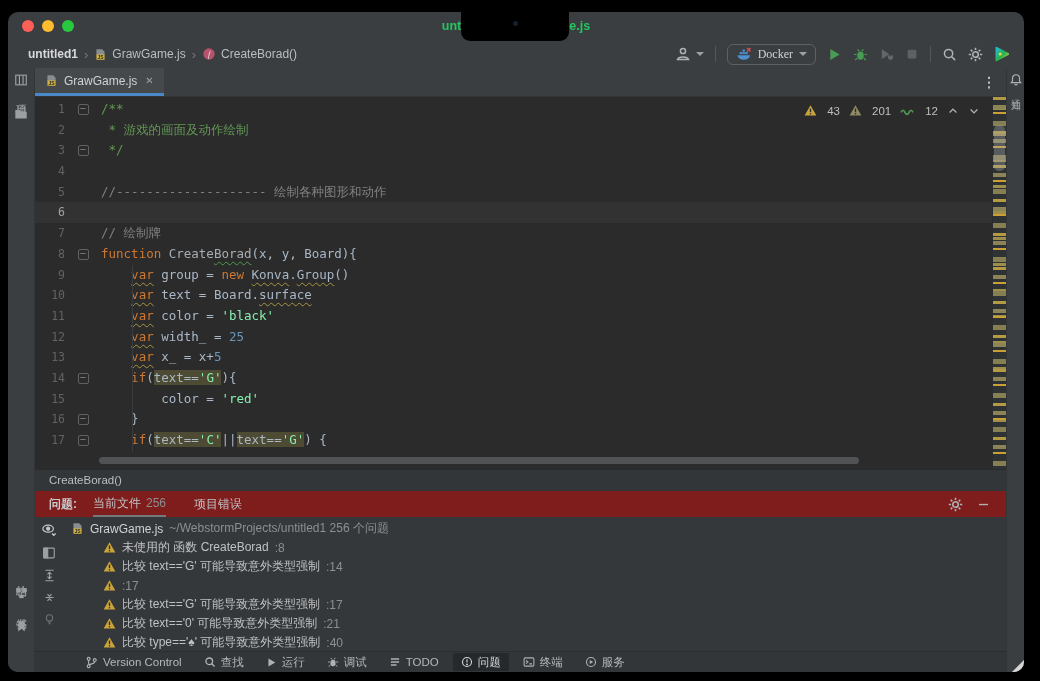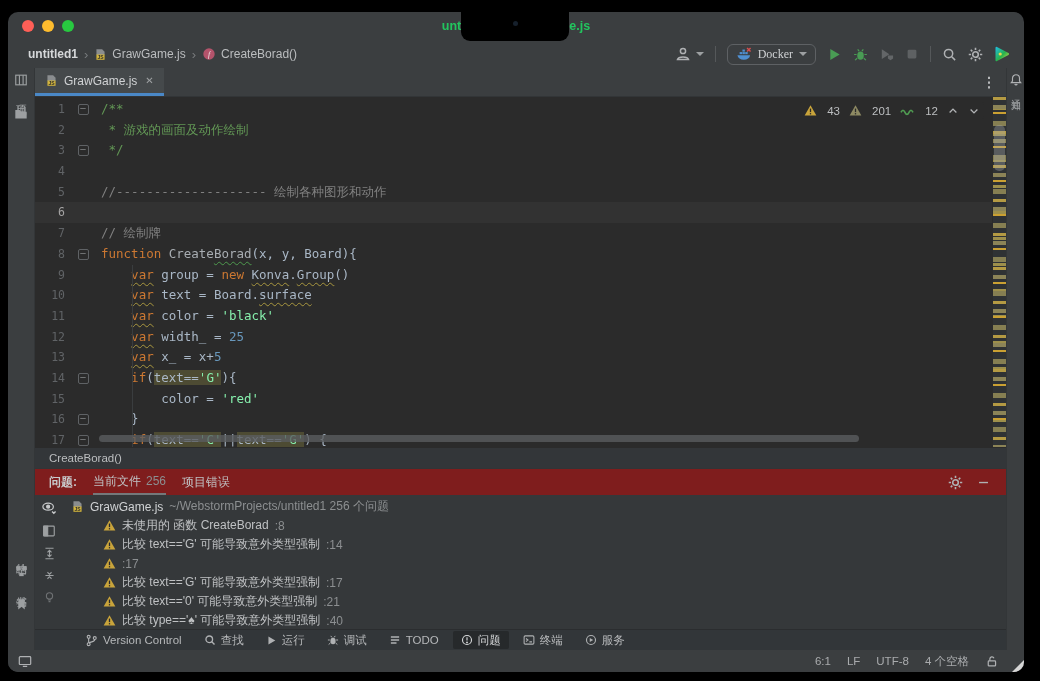--- a/index.html
+++ b/index.html
@@ -325,21 +325,21 @@
           </div>
         <div class="hscroll"></div>
       </div>
 
       <div class="breadcrumb">
         <span>CreateBorad()</span>
       </div>
 
       <div class="p-header">
         <span class="p-title">问题:</span>
-        <span style="display:flex;gap:16px;height:26px;align-items:center">
+        <span style="display:flex;gap:28px;height:26px;align-items:center">
             <span class="p-tab active">
               <span>当前文件</span>
               <span class="cnt">256</span>
             </span>
             <span class="p-tab">
               <span>项目错误</span>
             </span>
           </span>
         <div class="p-hright">
           <span class="icon">
@@ -551,35 +551,15 @@
       <span class="icon">
           <svg width="14" height="14" viewBox="0 0 16 16" fill="none" stroke="#afb1b3" stroke-width="1.3">
             <path d="M8 2a4 4 0 0 1 4 4v3.2l1.4 1.8h-10.8L4 9.2V6a4 4 0 0 1 4-4z"></path>
             <path d="M6.6 12.6a1.5 1.5 0 0 0 2.8 0"></path>
           </svg>
         </span>
       <span class="stripe-label" style="font-size:10px">通知</span>
     </div>
   </div>
 
-  <div class="statusbar">
-    <span class="icon">
-        <svg width="14" height="14" viewBox="0 0 16 16" fill="none" stroke="#afb1b3" stroke-width="1.4">
-          <rect x="1.5" y="3" width="13" height="9" rx="1"></rect>
-          <path d="M5.5 14.2h5"></path>
-        </svg>
-      </span>
-    <div class="sb-right">
-      <span>6:1</span>
-      <span>LF</span>
-      <span>UTF-8</span>
-      <span>4 个空格</span>
-      <span class="icon">
-          <svg width="13" height="13" viewBox="0 0 16 16" fill="none" stroke="#afb1b3" stroke-width="1.5">
-            <rect x="4" y="7.2" width="9" height="6.3" rx="1"></rect>
-            <path d="M6 7V4.8A2.6 2.6 0 0 1 11 4"></path>
-          </svg>
-        </span>
-    </div>
-  </div>
 
   <div class="resize-grip"></div>
 </div>
 
 </body></html>

